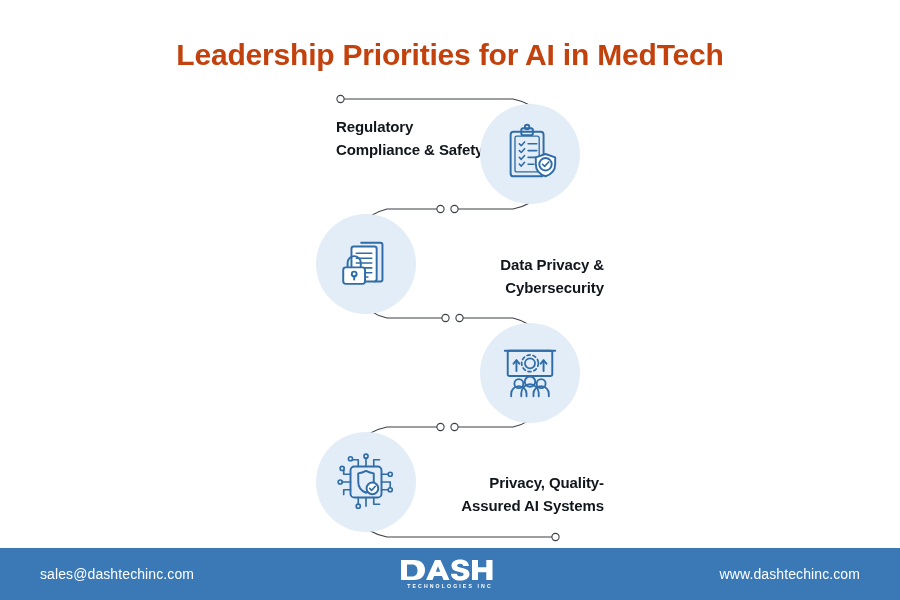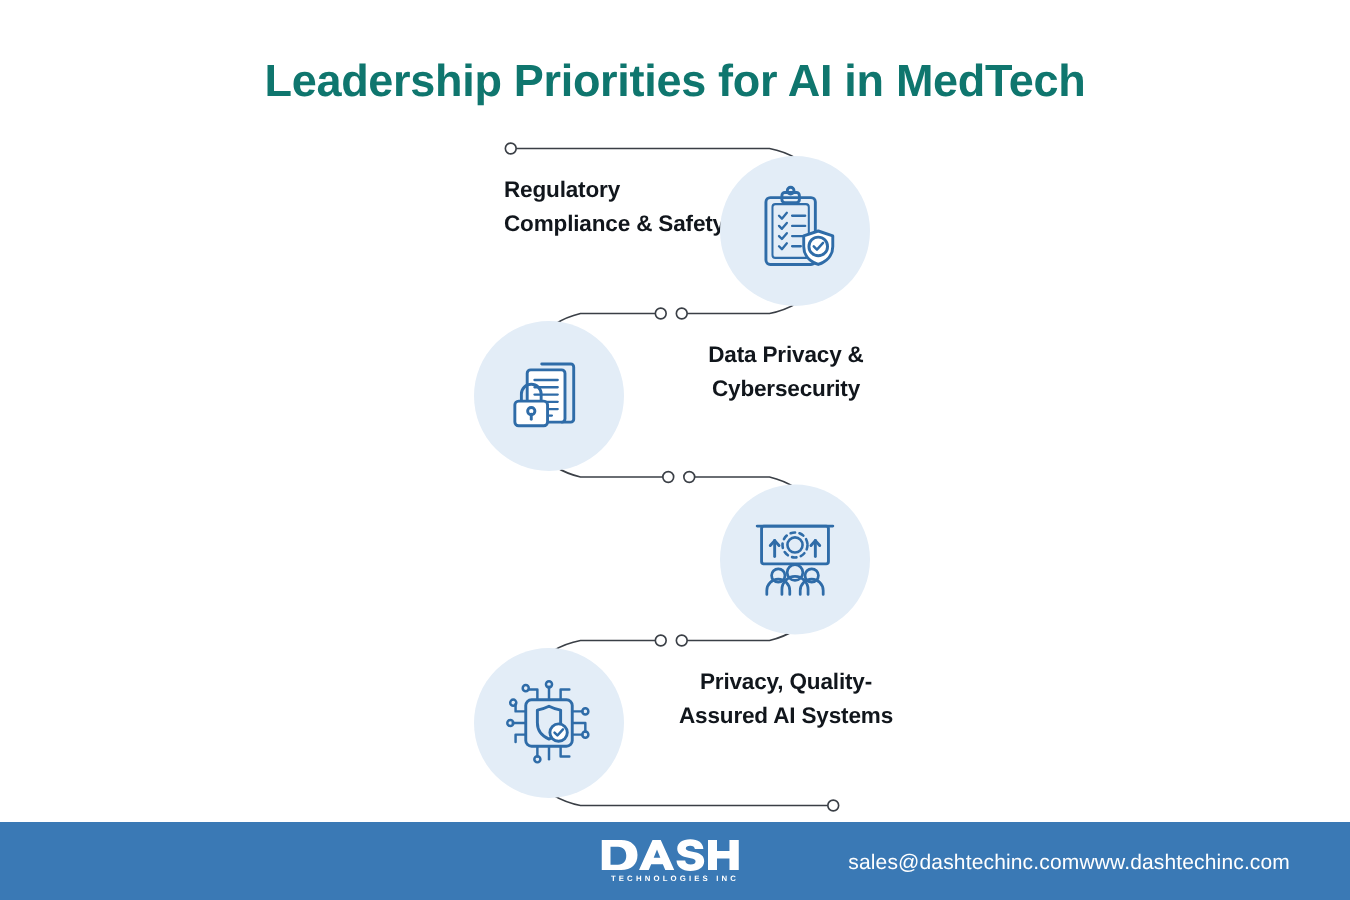--- a/index.html
+++ b/index.html
@@ -12,21 +12,21 @@
   }
 
   
   #page-title {
     position:absolute;
     left:0; right:0;
     top:38px;
     text-align:center;
     font-size:30px;
     font-weight:700;
-    color:#0f766e;
+    color:#c2410c;
     letter-spacing:-0.2px;
   }
 
   
   #flow-stage {
     position:absolute;
     left:0; top:0;
     width:900px; height:548px;
   }
   #flow-connectors {
@@ -63,33 +63,33 @@
   .node-label {
     position:absolute;
     top:16px;
     font-size:15px;
     font-weight:700;
     line-height:23px;
     color:#11161c;
     letter-spacing:-0.1px;
   }
   .flow-row.align-right .node-label { left:26px; width:150px; text-align:left; }
-  .flow-row.align-left  .node-label { left:134px; width:160px; text-align:center; }
+  .flow-row.align-left  .node-label { left:134px; width:160px; text-align:right;margin-top:28px; }
 
   .node-icon { width:62px; height:62px; display:block; }
 
   
   #footer-bar {
     position:absolute;
     left:0; bottom:0;
     width:900px; height:52px;
     background:#3a79b5;
     display:flex;
     align-items:center;
-    justify-content:flex-end;
+    justify-content:space-between;
     padding:0 40px;
   }
   .footer-text {
     color:#ffffff;
     font-size:14px;
     letter-spacing:0.1px;
     white-space:nowrap;
   }
   #footer-logo {
     position:absolute;

